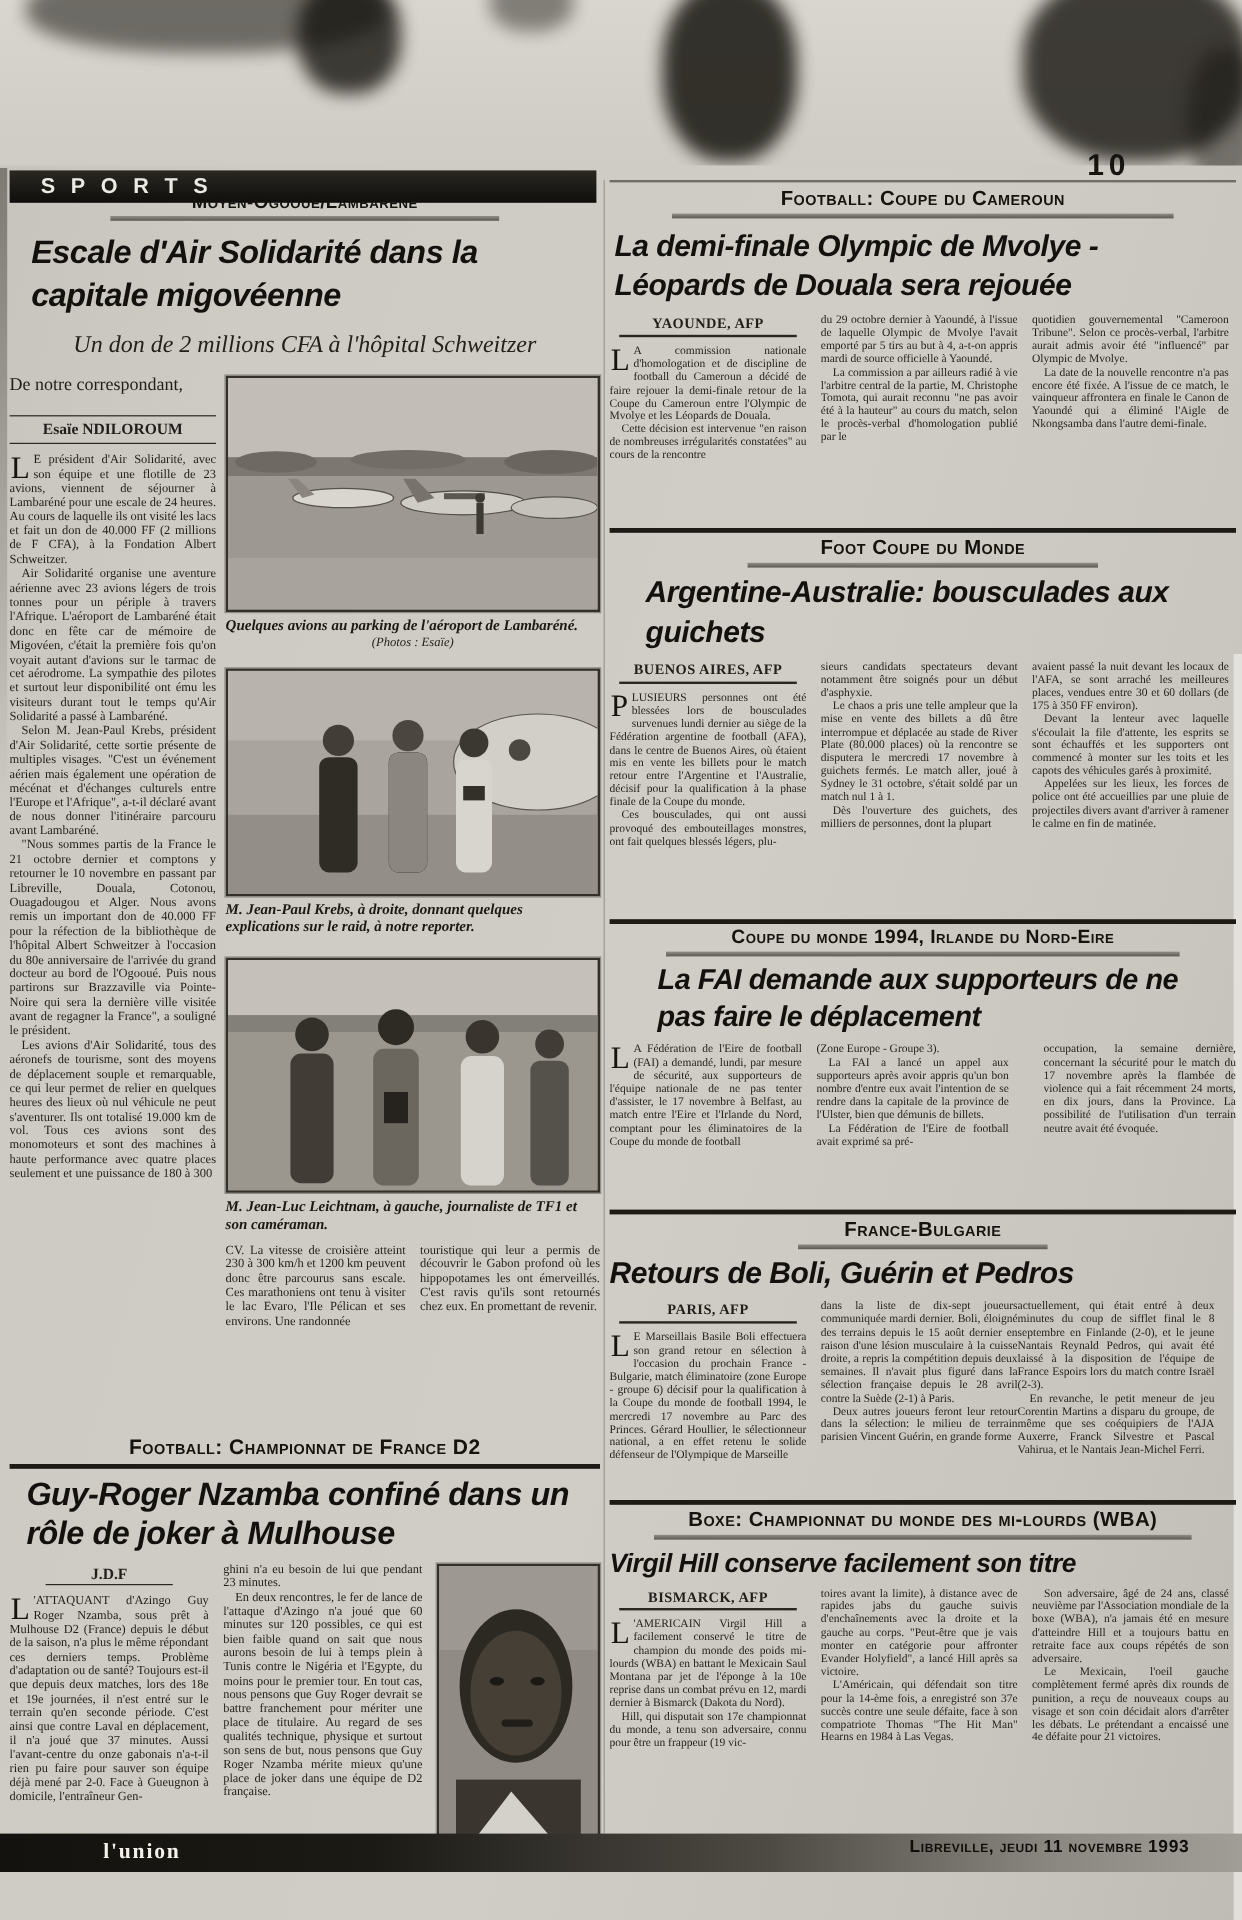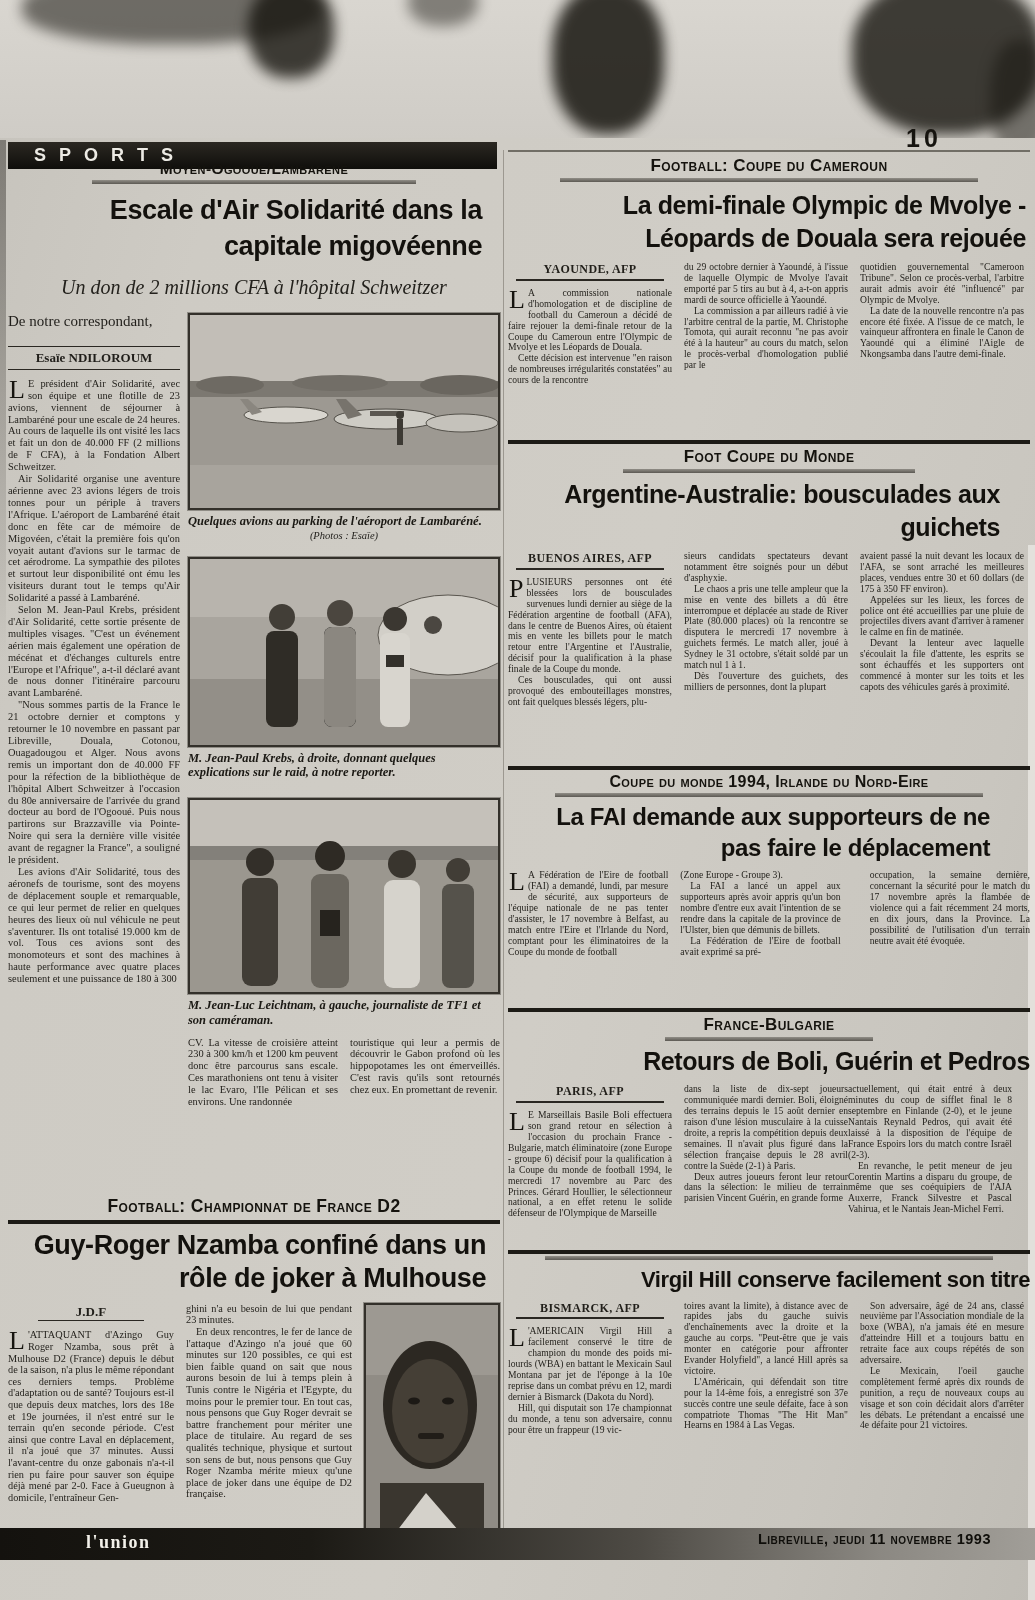--- a/index.html
+++ b/index.html
@@ -20,22 +20,22 @@
         font-family:"Liberation Sans",sans-serif;font-weight:bold;font-size:18px;
         letter-spacing:13px;line-height:27px;padding-left:26px;}
   .page-num{position:absolute;top:124px;left:906px;font-family:"Liberation Sans",sans-serif;
         font-weight:bold;font-size:25px;letter-spacing:4px;color:#16140f;}
   .vdivider{position:absolute;left:503px;top:150px;width:1px;height:1378px;background:#8e8b82;opacity:.8;}
   
   section{position:absolute;box-sizing:border-box;}
   .kicker{font-family:"Liberation Sans",sans-serif;font-weight:bold;font-variant:small-caps;
         text-align:center;color:#15130e;letter-spacing:.4px;}
   .krule{height:4px;background:linear-gradient(#918e87,#5c5953);margin:2px auto 0;}
-  .headline{font-family:"Liberation Sans",sans-serif;font-weight:bold;text-align:right;
-        color:#13110d;letter-spacing:-0.4px;}
+  .headline{font-family:"Liberation Sans",sans-serif;font-weight:bold;text-align:left;
+        color:#13110d;letter-spacing:-0.4px;font-style:italic;}
   .subhead{font-style:italic;text-align:center;color:#23211c;}
   .dateline{font-weight:bold;text-align:center;font-size:12px;letter-spacing:.4px;
         border-bottom:2px solid #2a2722;padding-bottom:4px;margin:2px 8px 7px;}
   .cols{display:flex;overflow:hidden;}
   .col{overflow:hidden;text-align:justify;font-size:9.6px;line-height:10.9px;color:#211f1a;}
   .col p{margin:0;text-indent:10px;}
   .col p.nf{text-indent:0;}
   .dropcap{float:left;font-size:26px;line-height:21px;padding:1px 3px 0 1px;color:#16140f;}
   .hrule{height:4px;background:#1d1b16;}
   .photo{border:2px solid #33302a;outline:1px solid #8f8c85;background:#a7a39c;overflow:hidden;}
@@ -199,22 +199,22 @@
         <p class="nf"><span class="dropcap">P</span><span>LUSIEURS personnes ont été blessées lors de bousculades survenues lundi dernier au siège de la Fédération argentine de football (AFA), dans le centre de Buenos Aires, où étaient mis en vente les billets pour le match retour entre l'Argentine et l'Australie, décisif pour la qualification à la phase finale de la Coupe du monde.</span></p>
         <p>Ces bousculades, qui ont aussi provoqué des embouteillages monstres, ont fait quelques blessés légers, plu-</p>
       </div>
       <div class="col" style="width:164px;margin-left:12px;">
         <p class="nf">sieurs candidats spectateurs devant notamment être soignés pour un début d'asphyxie.</p>
         <p>Le chaos a pris une telle ampleur que la mise en vente des billets a dû être interrompue et déplacée au stade de River Plate (80.000 places) où la rencontre se disputera le mercredi 17 novembre à guichets fermés. Le match aller, joué à Sydney le 31 octobre, s'était soldé par un match nul 1 à 1.</p>
         <p>Dès l'ouverture des guichets, des milliers de personnes, dont la plupart</p>
       </div>
       <div class="col" style="width:164px;margin-left:12px;">
         <p class="nf">avaient passé la nuit devant les locaux de l'AFA, se sont arraché les meilleures places, vendues entre 30 et 60 dollars (de 175 à 350 FF environ).</p>
+        <p>Devant la lenteur avec laquelle s'écoulait la file d'attente, les esprits se sont échauffés et les supporters ont commencé à monter sur les toits et les capots des véhicules garés à proximité.</p>
         <p>Appelées sur les lieux, les forces de police ont été accueillies par une pluie de projectiles divers avant d'arriver à ramener le calme en fin de matinée.</p>
-        <p>Devant la lenteur avec laquelle s'écoulait la file d'attente, les esprits se sont échauffés et les supporters ont commencé à monter sur les toits et les capots des véhicules garés à proximité.</p>
       </div>
     </div>
   </section>
 
   <section style="left:508px;top:766px;width:522px;">
     <div class="hrule"></div>
     <div class="kicker" style="font-size:16px;margin-top:3px;">Coupe du monde 1994, Irlande du Nord-Eire</div>
     <div class="krule" style="width:82%;"></div>
     <div class="headline" style="font-size:24px;line-height:1.28;margin-top:5px;padding:0 40px;">La FAI demande aux supporteurs de ne pas faire le déplacement</div>
     <div class="cols" style="margin-top:7px;height:140px;">
@@ -248,20 +248,21 @@
       </div>
       <div class="col" style="width:164px;">
         <p class="nf">actuellement, qui était entré à deux minutes du coup de sifflet final le 8 septembre en Finlande (2-0), et le jeune Nantais Reynald Pedros, qui avait été laissé à la disposition de l'équipe de France Espoirs lors du match contre Israël (2-3).</p>
         <p>En revanche, le petit meneur de jeu Corentin Martins a disparu du groupe, de même que ses coéquipiers de l'AJA Auxerre, Franck Silvestre et Pascal Vahirua, et le Nantais Jean-Michel Ferri.</p>
       </div>
     </div>
   </section>
 
   <section style="left:508px;top:1250px;width:522px;">
     <div class="hrule"></div>
+    <div class="kicker" style="font-size:17px;margin-top:3px;">Boxe: Championnat du monde des mi-lourds (WBA)</div>
     <div class="krule" style="width:86%;"></div>
     <div class="headline" style="font-size:22px;line-height:1.25;margin-top:6px;">Virgil Hill conserve facilement son titre</div>
     <div class="cols" style="margin-top:7px;height:186px;">
       <div class="col" style="width:164px;">
         <div class="dateline">BISMARCK, AFP</div>
         <p class="nf"><span class="dropcap">L</span><span>'AMERICAIN Virgil Hill a facilement conservé le titre de champion du monde des poids mi-lourds (WBA) en battant le Mexicain Saul Montana par jet de l'éponge à la 10e reprise dans un combat prévu en 12, mardi dernier à Bismarck (Dakota du Nord).</span></p>
         <p>Hill, qui disputait son 17e championnat du monde, a tenu son adversaire, connu pour être un frappeur (19 vic-</p>
       </div>
       <div class="col" style="width:164px;margin-left:12px;">
         <p class="nf">toires avant la limite), à distance avec de rapides jabs du gauche suivis d'enchaînements avec la droite et la gauche au corps. "Peut-être que je vais monter en catégorie pour affronter Evander Holyfield", a lancé Hill après sa victoire.</p>

